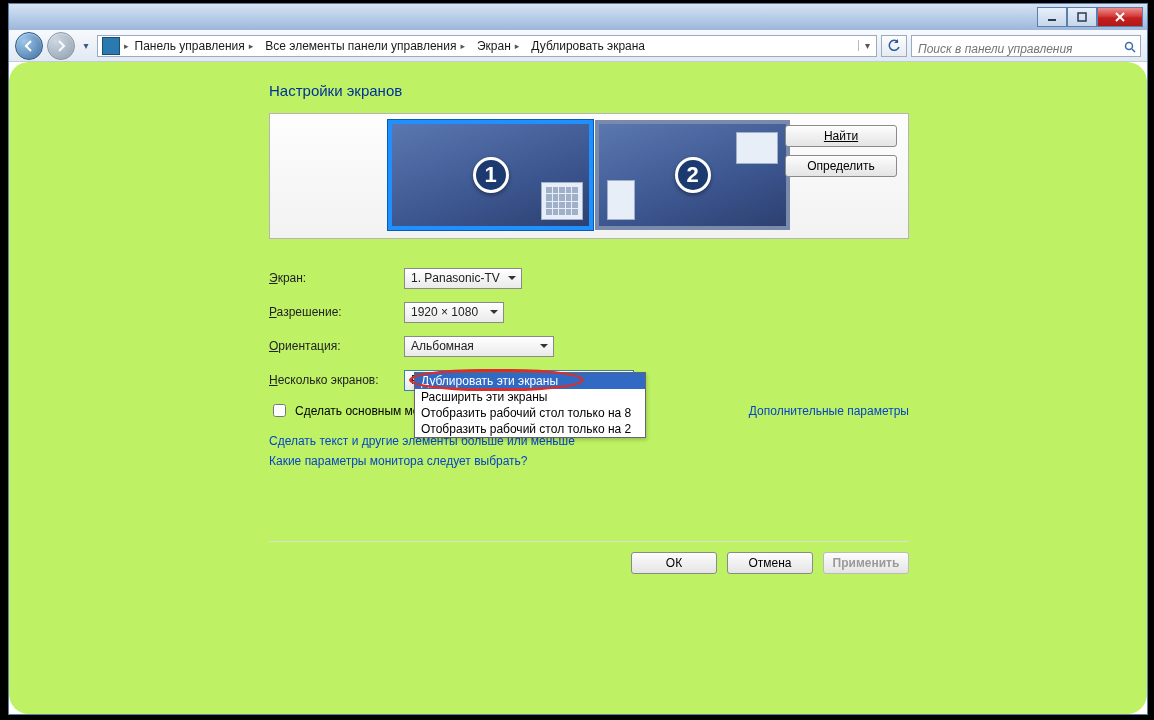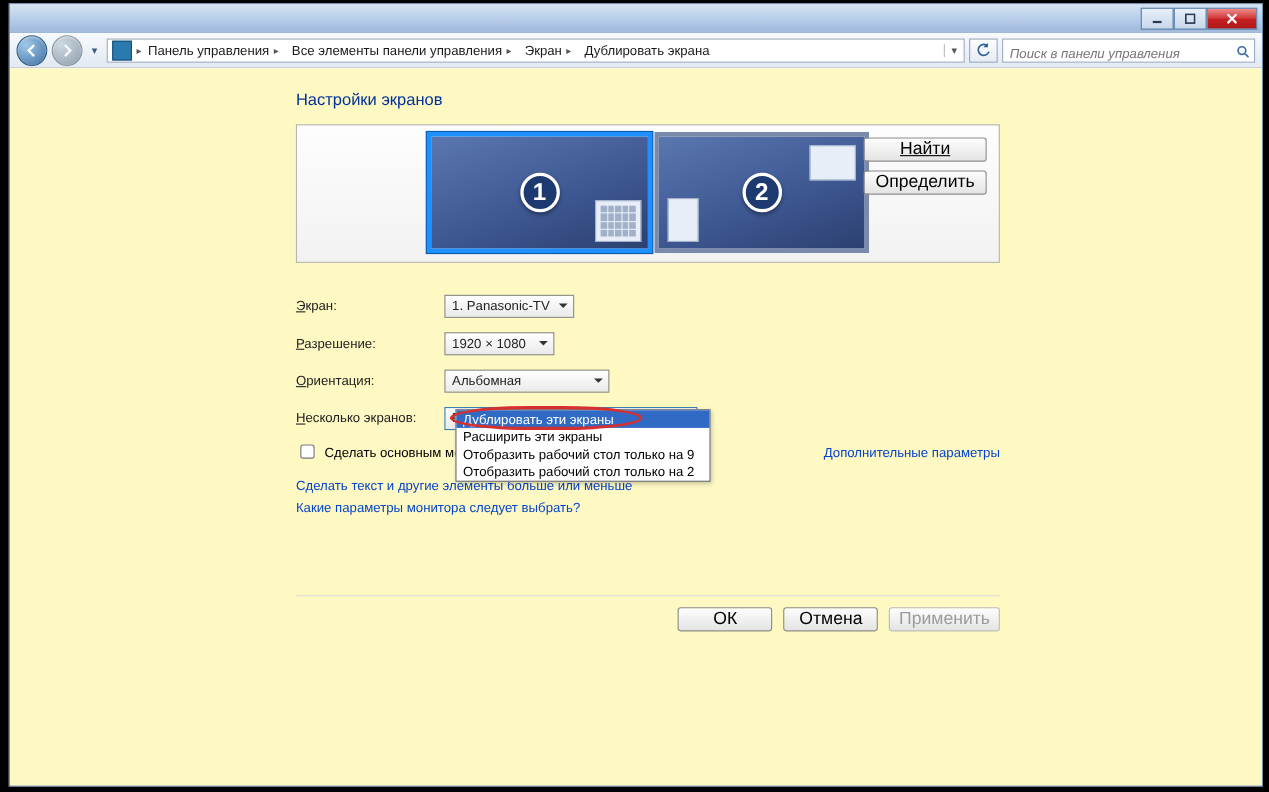--- a/index.html
+++ b/index.html
@@ -61,21 +61,21 @@
   }
   .searchbox {
     width: 230px; height: 22px; border: 1px solid #9aaac0; background:#fff;
     display:flex; align-items:flex-end;
   }
   .searchbox input {
     flex:1; border:0; outline:0; font-size:12px; padding:0 6px; color:#888; font-style:italic; background:transparent;
   }
   .searchbox .mag { width:20px; text-align:center; color:#3a6ea8; font-size:12px; cursor:pointer; }
 
-  .content { position:absolute; left:0; right:0; top:58px; bottom:0; background:#fef9c3; padding: 20px 0 0 260px; }
+  .content { position:absolute; left:0; right:0; top:58px; bottom:0; background:#bef264; padding: 20px 0 0 260px; border-radius: 20px; }
 
   h1.page-title { font-size: 15px; font-weight: normal; color: #003399; margin: 0 0 14px 0; }
 
   .monitor-preview {
     width: 640px; height:126px; border:1px solid #b5b5b5; background:linear-gradient(#fdfdfd,#f2f2f2);
     padding:6px; display:flex; gap:2px; position:relative;
   }
   .disp {
     position:relative; background: linear-gradient(160deg,#5b77b0 0%, #3c5690 60%, #2d4070 100%);
     border:4px solid #1e90ff; box-shadow: 0 0 0 1px #0a5bb0;
@@ -86,21 +86,21 @@
   .disp .num {
     width:36px; height:36px; border-radius:50%; background:#1d3a70; border:3px solid #fff;
     color:#fff; font-size:22px; font-weight:bold; display:flex; align-items:center; justify-content:center;
     box-shadow:0 2px 4px rgba(0,0,0,.4);
   }
   .disp .mini-window {
     position:absolute; background:#e8eef7; border:1px solid #9fb0c8;
   }
   .side-btns { position:absolute; right:12px; top:12px; display:flex; flex-direction:column; gap:8px; }
   .w7btn {
-    min-width:112px; height:22px; font-size:16px;
+    min-width:112px; height:22px; font-size:12px;
     background:linear-gradient(#fdfdfd,#e4e4e4); border:1px solid #8a8a8a; border-radius:3px;
     cursor:pointer; padding:0 8px;
   }
 
   .form { margin-top:22px; width:640px; font-size:12px; color:#222; }
   .row { display:flex; align-items:center; height:34px; }
   .row label { width:135px; }
   .row label u { text-decoration: underline; }
   .combo {
     height:21px; border:1px solid #8a8a8a; background:linear-gradient(#fff,#eaeaea);
@@ -131,21 +131,21 @@
   .adv-link{ margin-left:auto; color:#0645c8; cursor:pointer; }
 
   .links a{ display:block; font-size:12px; color:#0645c8; text-decoration:none; margin-top:6px; cursor:pointer; }
 
   .footer {
     position:absolute; bottom:140px; left:260px; width:640px;
     border-top:1px solid #ddd; padding-top:10px;
     display:flex; justify-content:flex-end; gap:10px;
   }
   .footer .w7btn{ min-width:86px; }
-  .footer .w7btn.disabled{ color:#9a9a9a; border-color:#bbb; }
+  .footer .w7btn.disabled{ color:#9a9a9a; border-color:#bbb;font-weight:bold; }
 </style>
 </head>
 <body>
 
 <div class="window">
 
   <div class="titlebar">
     <div class="win-btns">
       <div class="win-btn">
         <svg width="10" height="10">
@@ -288,21 +288,21 @@
         <label><u>Н</u>есколько экранов:</label>
         <div class="combo open">
             <span>Расширить эти экраны</span>
           </div>
       </div>
     </div>
 
     <div class="dropdown" style="top:310px;">
       <div class="opt sel">Дублировать эти экраны</div>
       <div class="opt">Расширить эти экраны</div>
-      <div class="opt">Отобразить рабочий стол только на 9</div>
+      <div class="opt">Отобразить рабочий стол только на 8</div>
       <div class="opt">Отобразить рабочий стол только на 2</div>
     </div>
     <div class="red-ellipse" style="top:307px;"></div>
 
     <div class="chk-row">
       <input type="checkbox" style="">
       <span>Сделать основным монитором</span>
       <span class="adv-link">Дополнительные параметры</span>
     </div>
 

